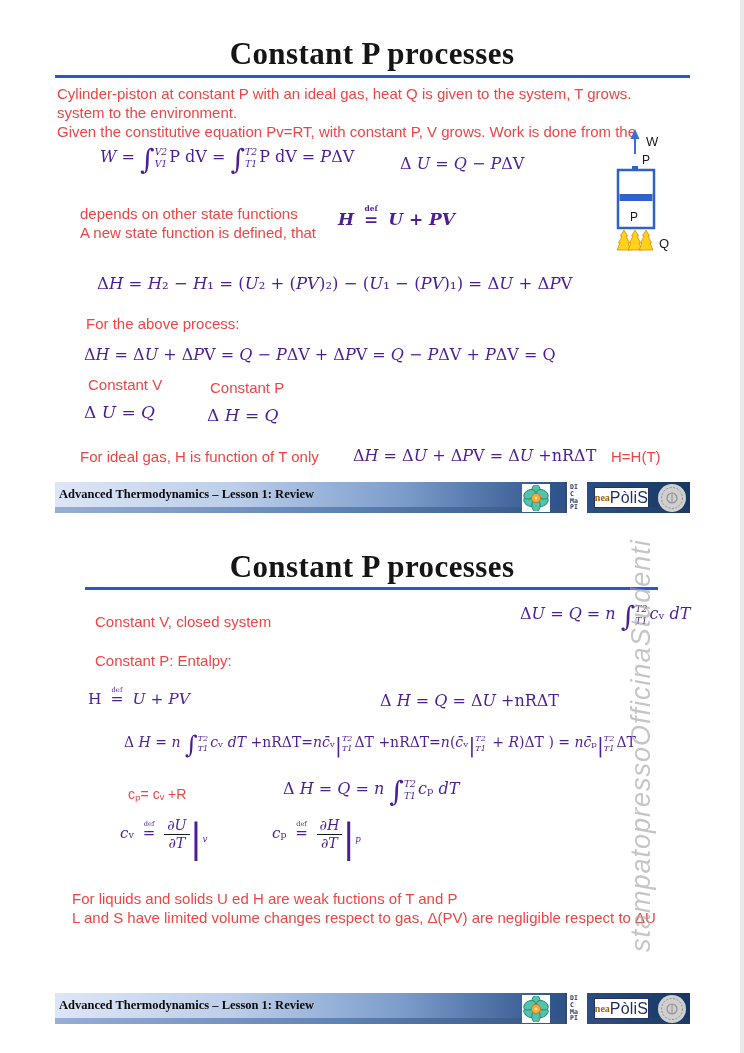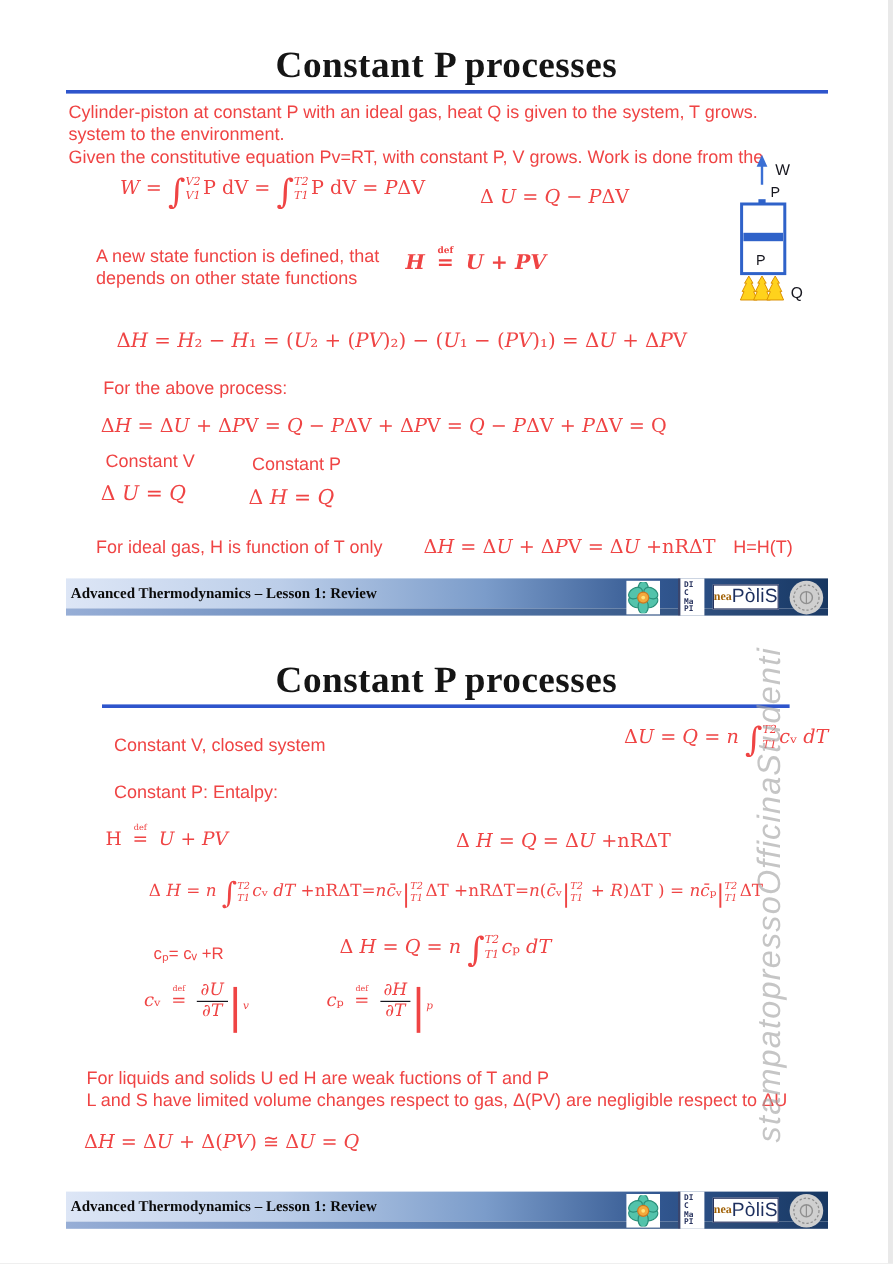--- a/index.html
+++ b/index.html
@@ -5,21 +5,21 @@
   html,body{margin:0;padding:0;background:#e9e9e9;}
   .page{position:relative;width:740px;height:1053px;background:#fbfbfa;overflow:hidden;
         font-family:"Liberation Sans",sans-serif;color:#1c1c26;box-shadow:inset 0 0 0 2px #e2e2e0;}
   .slide{position:absolute;left:0;width:744px;}
   .slide1{top:0;height:530px;background:#fff;}
   .slide2{top:530px;height:523px;background:#fff;}
   .stitle{position:absolute;left:0;width:100%;margin:0;text-align:center;
           font-family:"Liberation Serif",serif;font-weight:700;font-size:31px;color:#151515;letter-spacing:.4px;}
   .rule{position:absolute;height:3px;background:#2e55cc;}
   .txt{position:absolute;font-size:15px;color:#ef4444;line-height:1.27;white-space:nowrap;}
-  .eq{position:absolute;font-family:"DejaVu Serif",serif;font-size:16px;color:#ef4444;white-space:nowrap;}
+  .eq{position:absolute;font-family:"DejaVu Serif",serif;font-size:16px;color:#4c1d95;white-space:nowrap;}
   .eq .it{font-style:italic;}
   .eq.bold{font-weight:bold;font-size:17px;}
   .eq .int{font-size:1.75em;line-height:0;vertical-align:-0.25em;font-style:normal;}
   .eq .limits{display:inline-flex;flex-direction:column;justify-content:space-between;height:2.25em;
               font-size:0.58em;font-style:italic;vertical-align:middle;margin-right:2px;line-height:1;}
   .eq .limits .lsup{align-self:flex-end;}
   .eq .limits .lsub{align-self:flex-start;}
   .eq .bigbar{font-size:1.45em;font-style:normal;vertical-align:-0.25em;line-height:0;}
   .eq .tall{font-size:2.55em;vertical-align:-0.35em;}
   .eq .frac{display:inline-flex;flex-direction:column;text-align:center;vertical-align:middle;
@@ -86,22 +86,22 @@
       <text x="33" y="95" font-size="12" fill="#17171f">P</text>
       <g fill="#ffd21c" stroke="#d98e00" stroke-width="0.8">
         <polygon points="20,124 23,117 21.5,117 25,110 23.5,110 27,104 30.5,110 29,110 32.5,117 31,117 34,124"></polygon>
         <polygon points="31,124 34,117 32.5,117 36,110 34.5,110 38,104 41.5,110 40,110 43.5,117 42,117 45,124"></polygon>
         <polygon points="42,124 45,117 43.5,117 47,110 45.5,110 49,104 52.5,110 51,110 54.5,117 53,117 56,124"></polygon>
       </g>
       <text x="62" y="122" font-size="13" fill="#17171f">Q</text>
     </svg>
 
     <div class="txt" style="left:80px;top:204px;">
+      <div>depends on other state functions</div>
       <div>A new state function is defined, that</div>
-      <div>depends on other state functions</div>
     </div>
     <div class="eq bold" style="left:338px;top:209px;"><span class="it">H </span><span class="defeq"><span class="def">def</span>=</span> <span class="it">U </span>+ <span class="it">PV</span></div>
 
     <div class="eq" style="left:97px;top:274px;font-size:16.5px;">Δ<span class="it">H </span>= <span class="it">H</span>₂ − <span class="it">H</span>₁ = (<span class="it">U</span>₂ + (<span class="it">PV</span>)₂) − (<span class="it">U</span>₁ − (<span class="it">PV</span>)₁) = Δ<span class="it">U </span>+ Δ<span class="it">P</span>V</div>
 
     <div class="txt" style="left:86px;top:314px;">For the above process:</div>
     <div class="eq" style="left:84px;top:345px;">Δ<span class="it">H </span>= Δ<span class="it">U </span>+ Δ<span class="it">P</span>V = <span class="it">Q </span>− <span class="it">P</span>ΔV + Δ<span class="it">P</span>V = <span class="it">Q </span>− <span class="it">P</span>ΔV + <span class="it">P</span>ΔV = Q</div>
 
     <div class="txt" style="left:88px;top:375px;">Constant V</div>
     <div class="txt" style="left:210px;top:378px;">Constant P</div>
@@ -201,21 +201,20 @@
         </span><span class="bigbar tall">|</span><span class="limits">
           <span class="lsup"></span>
           <span class="lsub">p</span>
         </span></div>
 
     <div class="txt" style="left:72px;top:359px;">
       <div>For liquids and solids U ed H are weak fuctions of T and P</div>
       <div>L and  S have limited volume changes respect to gas, Δ(PV) are negligible respect to ΔU</div>
     </div>
 
-    <div class="eq" style="left:70px;top:412px;">Δ<span class="it">H </span>= Δ<span class="it">U </span>+ Δ(<span class="it">PV</span>) ≅ Δ<span class="it">U </span>= <span class="it">Q</span></div>
 
     <div class="footer" style="top:463px;">
       <div class="fbar"></div>
       <div class="fstrip"></div>
       <span class="ftext">Advanced Thermodynamics – Lesson 1: Review</span>
       <div class="flogos">
         <span class="logo flower">
           <svg width="26" height="26" viewBox="-13 -13 26 26">
             <g fill="#53c3ab" stroke="#2a8f79" stroke-width="1">
               <ellipse cx="0" cy="-7.4" rx="4.2" ry="6.2"></ellipse>

